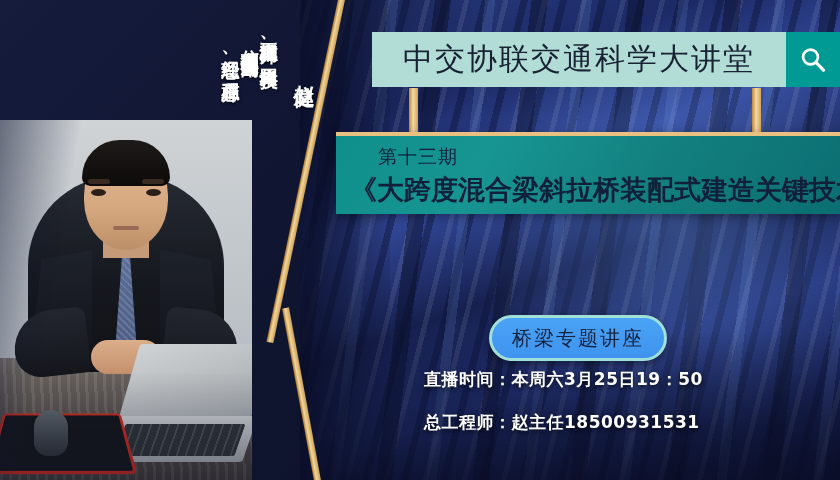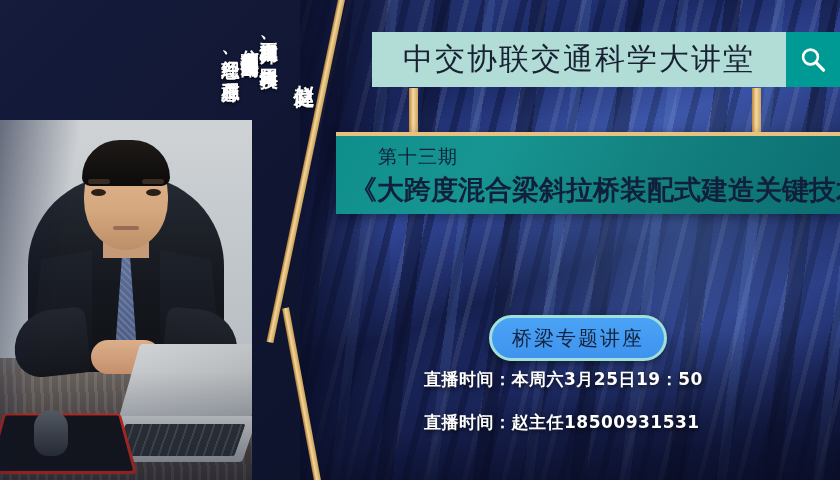--- a/index.html
+++ b/index.html
@@ -236,15 +236,15 @@
   <div class="title-band">
     <div class="title-line1">第十三期</div>
     <div class="title-line2">《大跨度混合梁斜拉桥装配式建造关键技术》</div>
   </div>
 
   <div class="pill">
     <span>桥梁专题讲座</span>
   </div>
 
   <div class="info i1">直播时间：本周六3月25日19：50</div>
-  <div class="info i2">直播时间：赵主任18500931531</div>
+  <div class="info i2">总工程师：赵主任18500931531</div>
 
 </div>
 
 </body></html>

